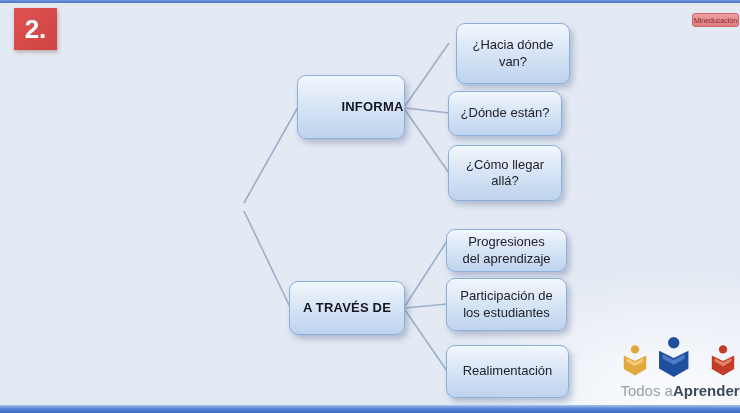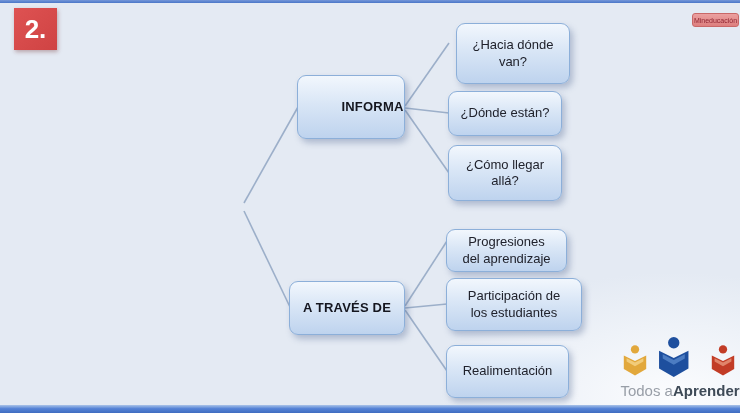--- a/index.html
+++ b/index.html
@@ -81,21 +81,21 @@
 van?</div>
 
     <div class="node" style="left:439px;top:88px;width:114px;height:45px;">¿Dónde están?</div>
 
     <div class="node" style="left:439px;top:142px;width:114px;height:56px;text-align:center;">¿Cómo llegar
 allá?</div>
 
     <div class="node" style="left:437px;top:210px;width:121px;height:43px;margin-top:16px;">Progresiones
 del aprendizaje</div>
 
-    <div class="node" style="left:437px;top:275px;width:136px;height:53px;">Participación de
+    <div class="node" style="left:437px;top:275px;width:121px;height:53px;">Participación de
 los estudiantes</div>
 
     <div class="node" style="left:437px;top:342px;width:123px;height:53px;text-align:right;">Realimentación</div>
 
     <div class="logo">
       <svg class="logo-figures" width="118" height="44" viewBox="0 0 118 44" xmlns="http://www.w3.org/2000/svg">
 
         <g transform="translate(2,8) scale(0.80)">
           <circle cx="15" cy="5.5" r="5.2" fill="#E2A83C"></circle>
           <polygon points="1,13 15,20 29,13 29,30 15,38 1,30" fill="#E2A83C"></polygon>

